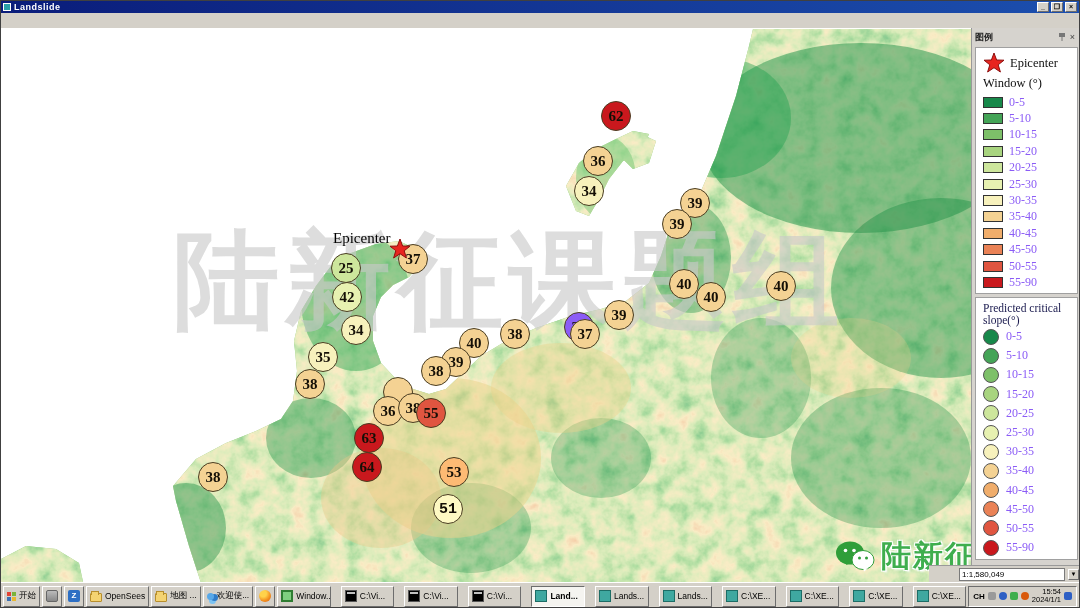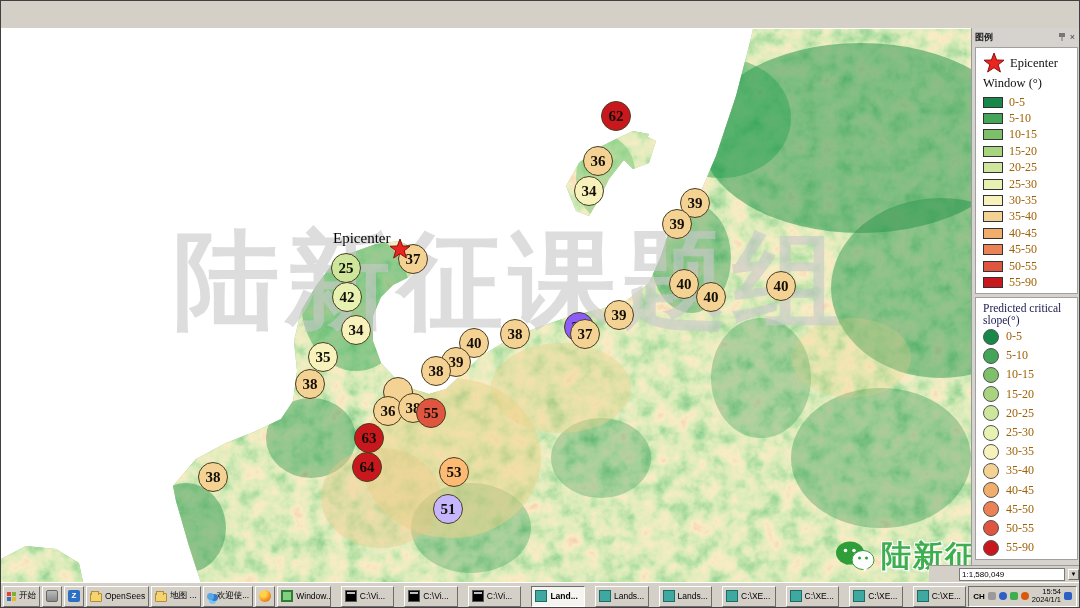--- a/index.html
+++ b/index.html
@@ -40,21 +40,21 @@
   .lg-head{display:flex;align-items:center;height:14px;}
   .lg-title{font-size:9px;font-weight:bold;color:#222;flex:1;}
   .lg-btn{font-size:9px;color:#444;width:11px;text-align:center;line-height:10px;}
   .lg-box{background:#fff;border:1px solid #a0a0a0;margin-top:3px;padding:4px 5px 2px 7px;
           font-family:"Liberation Serif",serif;}
   .lg-epi{display:flex;align-items:center;gap:5px;height:22px;}
   .lg-epi-label,.lg-slope-title{font-size:12.5px;color:#111;}
   .lg-slope-title{display:block;margin:2px 0 3px 0;}
   .lg-row{display:flex;align-items:center;height:16.4px;gap:6px;}
   .sw-rect{width:20px;height:11px;border:1px solid #333;flex:none;}
-  .lg-label{font-size:12px;color:#a16207;}
+  .lg-label{font-size:12px;color:#8b5cf6;}
   .lg-pred-title{font-size:11.5px;color:#1a1a4e;line-height:1.1;display:block;}
   .lg-row2{display:flex;align-items:center;height:19.2px;gap:7px;}
   .sw-circ{width:16px;height:16px;border-radius:50%;border:1px solid #555;flex:none;}
   
   .scalebar{position:absolute;right:0;bottom:0;width:152px;height:17px;background:#d4d0c8;z-index:11;
             display:flex;align-items:center;gap:3px;padding:0 2px;border-top:1px solid #9a9a9a;}
   .scale-label{font-size:10px;color:#222;margin-top:24px;}
   .scale-combo{flex:1;height:13px;background:#fff;border:1px solid #7a7a7a;font-size:8px;line-height:11px;
                padding-left:2px;color:#000;display:flex;align-items:center;}
   .scale-arrow{width:11px;height:11px;background:#d4d0c8;border:1px solid;border-color:#fff #6d6d6d #6d6d6d #fff;
@@ -84,20 +84,29 @@
         gap:3px;padding:0 4px;flex:none;}
   .tray-lang{font-size:8px;font-weight:bold;}
   .tray-ic{width:8px;height:8px;border-radius:2px;}
   .clock{font-size:7.5px;line-height:8px;text-align:right;color:#000;}
 </style>
 </head>
 <body>
 
 <div class="window">
 
+  <div class="titlebar">
+    <span class="app-icon"></span>
+    <span class="title-text">Landslide</span>
+    <span class="winbtns">
+      <span class="winbtn">_</span>
+      <span class="winbtn">❐</span>
+      <span class="winbtn">×</span>
+    </span>
+  </div>
 
 
   <div class="maparea">
 
     <svg class="terrain-svg" width="1080" height="554">
       <defs>
         <filter id="terr" x="-5%" y="-5%" width="110%" height="110%">
           <feTurbulence type="fractalNoise" baseFrequency="0.055" numOctaves="4" seed="11"></feTurbulence>
           <feColorMatrix type="saturate" values="0"></feColorMatrix>
           <feComponentTransfer>
@@ -172,21 +181,21 @@
         <div class="marker" style="left: 420px; top: 328px; background: rgb(244, 210, 147);">38</div>
         <div class="marker" style="left: 294px; top: 341px; background: rgb(244, 210, 147);">38</div>
         <div class="marker" style="left: 382px; top: 349px; background: rgb(244, 210, 147);"></div>
         <div class="marker" style="left: 372px; top: 368px; background: rgb(244, 210, 147);">36</div>
         <div class="marker" style="left: 397px; top: 365px; background: rgb(244, 210, 147);">38</div>
         <div class="marker" style="left: 415px; top: 370px; background: rgb(224, 85, 64);">55</div>
         <div class="marker" style="left: 353px; top: 395px; background: rgb(201, 24, 29);">63</div>
         <div class="marker" style="left: 351px; top: 424px; background: rgb(201, 24, 29);">64</div>
         <div class="marker" style="left: 438px; top: 429px; background: #fdba74;">53</div>
         <div class="marker" style="left: 197px; top: 434px; background: rgb(244, 210, 147);">38</div>
-        <div class="marker" style="left: 432px; top: 466px; background: #c4b5fd;">51</div>
+        <div class="marker" style="left: 432px; top: 466px; background: #fef9c3; font-family: Liberation Mono, monospace;">51</div>
       </div>
 
     <span class="epi-label">Epicenter</span>
     <svg class="epi-star" width="22" height="22">
       <polygon points="11,1 13.6,8 21,8.2 15.2,12.8 17.4,20 11,15.7 4.6,20 6.8,12.8 1,8.2 8.4,8" fill="#e8251f" stroke="#8c0e0e" stroke-width="1"></polygon>
     </svg>
 
     <div class="badge">
       <svg width="40" height="34">
         <ellipse cx="15" cy="13" rx="14" ry="11.5" fill="#2f9e39"></ellipse>

